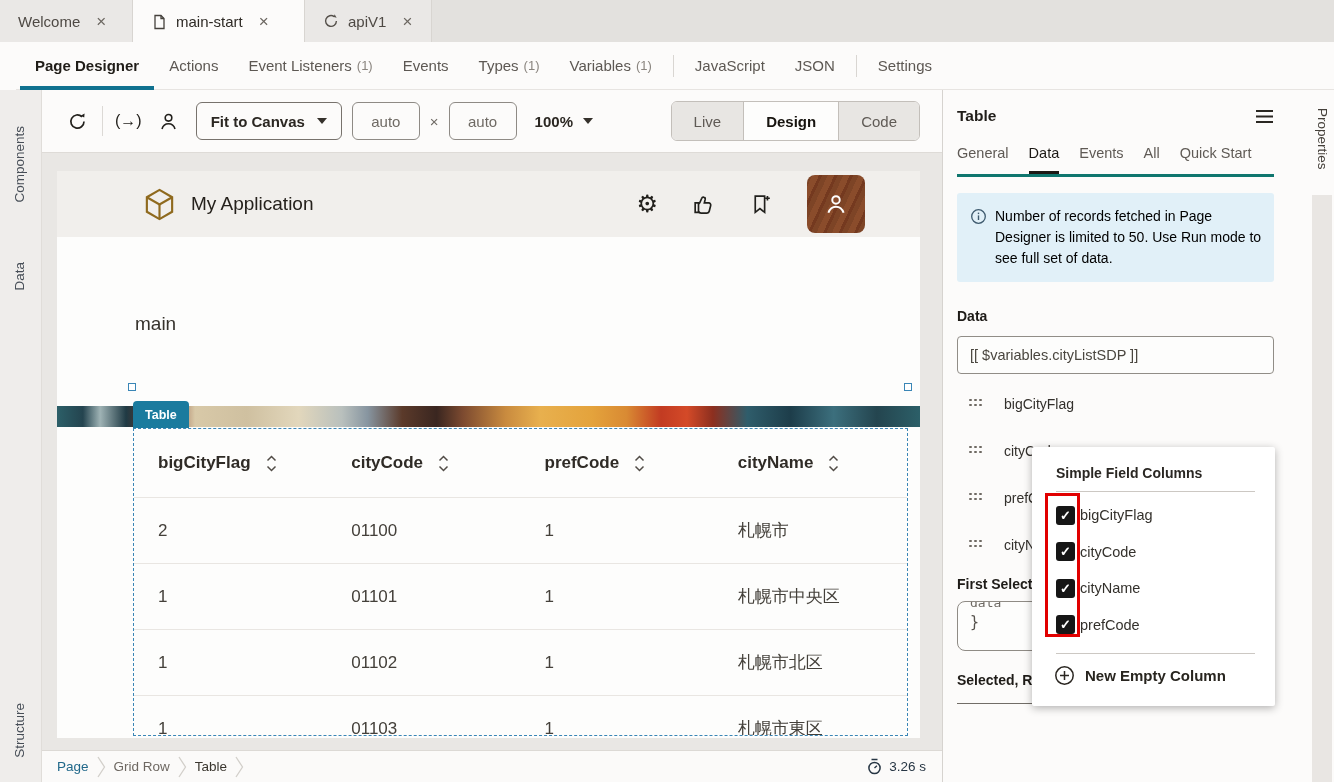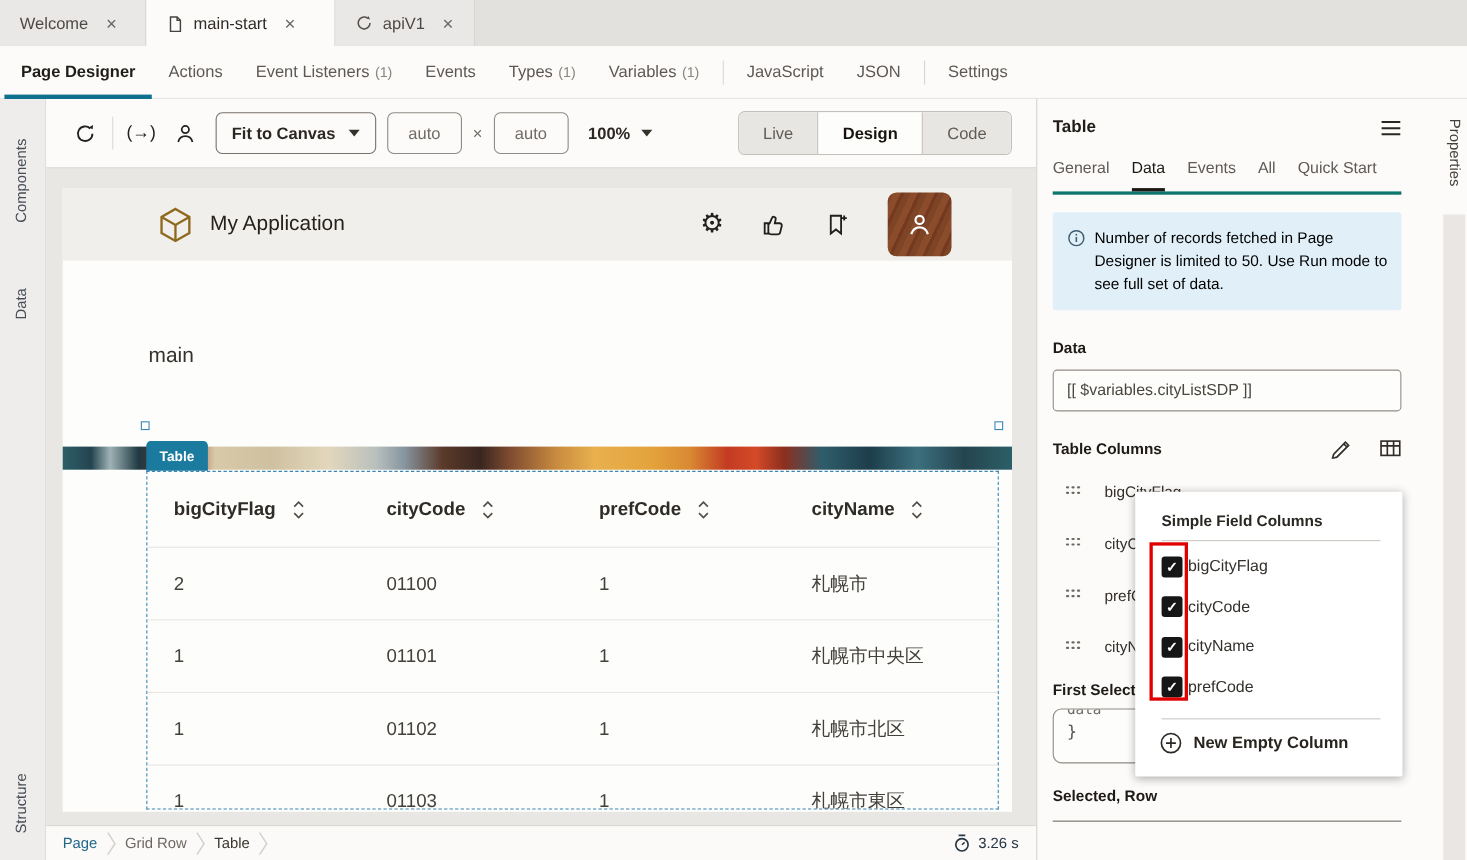--- a/index.html
+++ b/index.html
@@ -10,21 +10,21 @@
   .tabbar { position:absolute; top:0; left:0; right:0; height:42px; background:#e3e1de; display:flex; }
   .wtab { display:flex; align-items:center; padding:12px 18px; background:#eae8e6; border-right:1px solid #d8d5d1; font-size:15px; color:#4e4944; cursor:pointer; }
   .wtab .ticon { display:flex; margin-right:9px; }
   .wtab .close { margin-left:16px; color:#6b6660; font-size:17px; line-height:1; }
   .wtab.active { background:#fcfbfa; color:#2f2b26; border-right:1px solid #d8d5d1; }
   .wtab-welcome { width:133px; }
   .wtab-main { width:172px;align-items:flex-end; }
   .wtab-api { width:127px; }
 
   
-  .navbar { position:absolute; top:42px; left:0; right:0; height:48px; background:#fcfbfa; display:flex; align-items:center; padding-left:4px; border-bottom:1px solid #e7e4e1; }
+  .navbar { position:absolute; top:42px; left:16px; right:0; height:48px; background:#fcfbfa; display:flex; align-items:center; padding-left:4px; border-bottom:1px solid #e7e4e1; }
   .nav-item { position:relative; height:48px; display:flex; align-items:center; padding:0 15px; font-size:15px; color:#5d5853; cursor:pointer; }
   .nav-item .count { margin-left:5px; font-size:13px; color:#8a857f; }
   .nav-item.active { color:#201d18; font-weight:bold; }
   .nav-item.active::after { content:""; position:absolute; left:0; right:0; bottom:0; height:4px; background:#10718f; }
   .nav-div { width:1px; height:22px; background:#d9d6d2; margin:0 6px; }
 
   
   .main { position:absolute; top:90px; left:0; width:1334px; height:692px; display:flex; }
 
   
@@ -393,37 +393,20 @@
           <svg width="17" height="17" viewBox="0 0 17 17" style="margin-top:2px">
               <circle cx="8.5" cy="8.5" r="6.8" fill="none" stroke="#3e5a6e" stroke-width="1.3"></circle>
               <rect x="7.8" y="7.4" width="1.4" height="4.6" fill="#3e5a6e"></rect>
               <rect x="7.8" y="4.6" width="1.4" height="1.5" fill="#3e5a6e"></rect>
             </svg>
         </span>
         <span class="msg">Number of records fetched in Page Designer is limited to 50. Use Run mode to see full set of data.</span>
       </div>
       <div class="plabel">Data</div>
       <div class="textbox">[[ $variables.cityListSDP ]]</div>
-      <div class="cols-row">
-        <span class="plabel" style="margin-top:0">Table Columns</span>
-        <span class="cols-icons">
-          <span>
-            <svg width="19" height="19" viewBox="0 0 19 19">
-                <path d="M3.5 14.8l-1.2 4 4-1.2L17 6.9l-2.9-2.9z" fill="none" stroke="#312d28" stroke-width="1.5"></path>
-                <path d="M12.6 5.5l2.9 2.9" fill="none" stroke="#312d28" stroke-width="1.5"></path>
-              </svg>
-          </span>
-          <span>
-            <svg width="20" height="19" viewBox="0 0 20 19">
-                <rect x="1.5" y="3" width="17" height="13" fill="none" stroke="#312d28" stroke-width="1.5"></rect>
-                <path d="M1.5 7.3h17M7.2 3v13M12.9 3v13" stroke="#312d28" stroke-width="1.5"></path>
-              </svg>
-          </span>
-        </span>
-      </div>
       <div class="collist">
         <div class="colitem">
           <span class="dots">
               <i></i>
               <i></i>
               <i></i>
               <i></i>
               <i></i>
               <i></i>
             </span>

